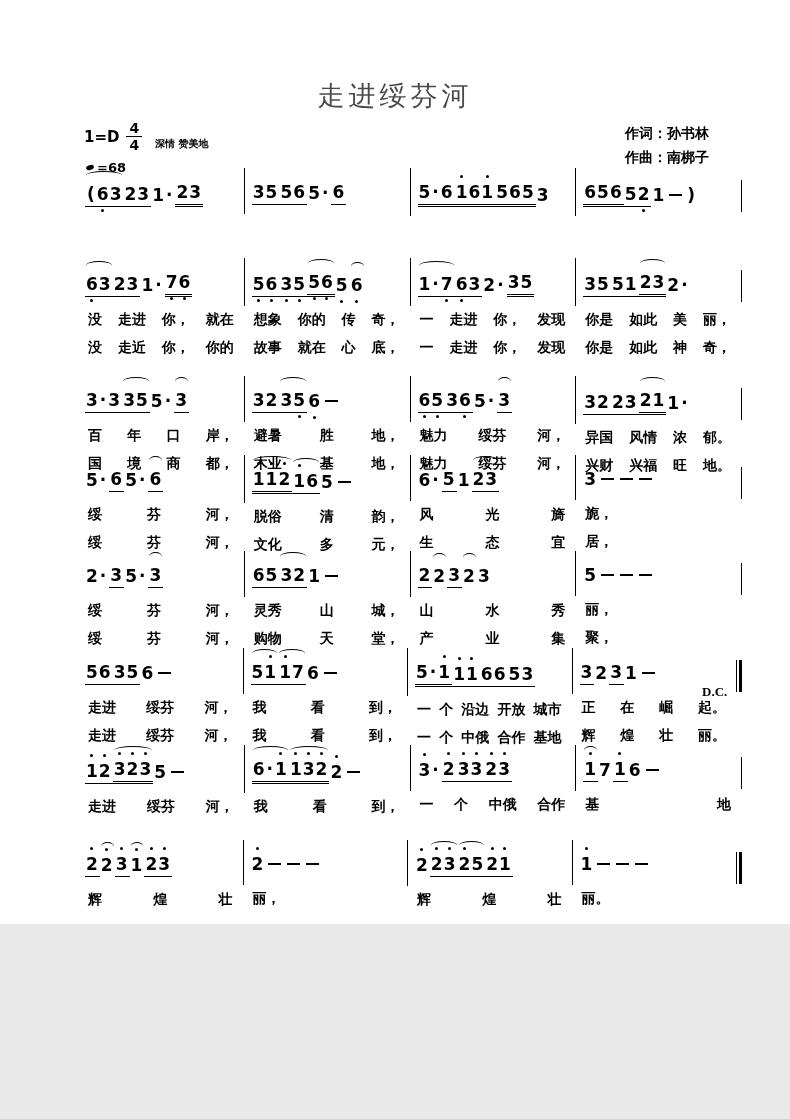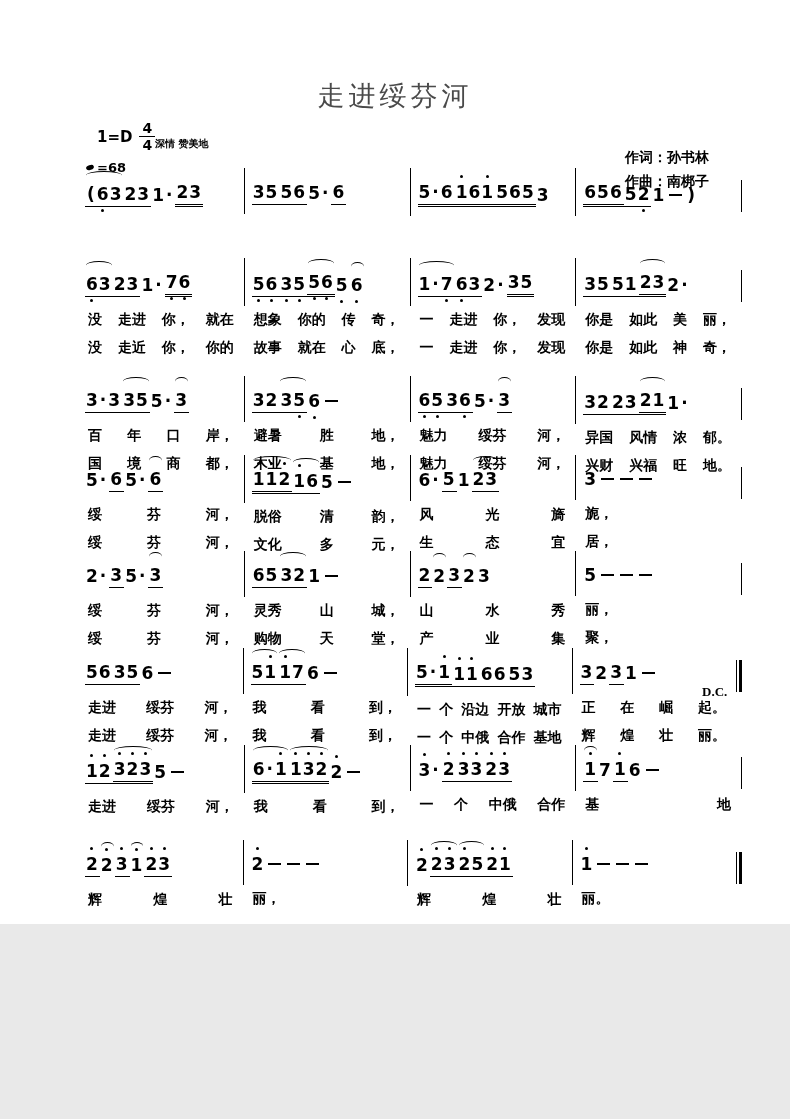--- a/index.html
+++ b/index.html
@@ -3,31 +3,31 @@
 <meta charset="utf-8">
 <style>
   html,body{margin:0;padding:0;background:#e9e9e9;}
   .page{position:relative;width:790px;height:924px;background:#ffffff;margin:0 auto;
         font-family:"DejaVu Sans","Liberation Sans",sans-serif;color:#000;overflow:hidden;}
 
   
   .title{position:absolute;top:78px;left:0;width:100%;text-align:center;
          font-family:"Liberation Serif","DejaVu Serif",serif;
          font-size:27px;font-weight:400;letter-spacing:4px;color:#4a4a4a;}
-  .keyblock{position:absolute;left:97px;top:120px;display:flex;align-items:center;
+  .keyblock{position:absolute;left:84px;top:120px;display:flex;align-items:center;
             font-size:15px;font-weight:bold;}
   .frac{display:inline-flex;flex-direction:column;align-items:center;margin-left:7px;
         font-size:14px;line-height:16px;}
   .frac .ftop{border-bottom:1px solid #000;padding:0 3px;}
   .expression{position:absolute;left:155px;top:137px;font-size:10px;font-weight:bold;}
   .tempo{position:absolute;left:86px;top:160px;font-size:13px;font-weight:bold;
          display:flex;align-items:center;}
   .notehead{display:inline-block;width:8px;height:5px;background:#000;border-radius:50%;
             transform:rotate(-20deg);margin-right:3px;}
-  .credits{position:absolute;left:625px;top:121px;font-size:14px;font-weight:bold;line-height:24px;margin-top:24px;}
+  .credits{position:absolute;left:625px;top:121px;font-size:14px;font-weight:bold;line-height:24px;}
 
   
   .system{position:absolute;left:78px;width:664px;display:flex;align-items:flex-start;}
   .measures{flex:1;display:flex;}
   .measure{flex:1;display:flex;flex-direction:column;min-width:0;}
   .notes-row{display:flex;justify-content:flex-start;align-items:flex-end;
              padding:14px 7px 9px 7px;}
   .measure + .measure > .notes-row{border-left:1px solid #000;}
 
   .cell{position:relative;display:inline-block;line-height:20px;}

